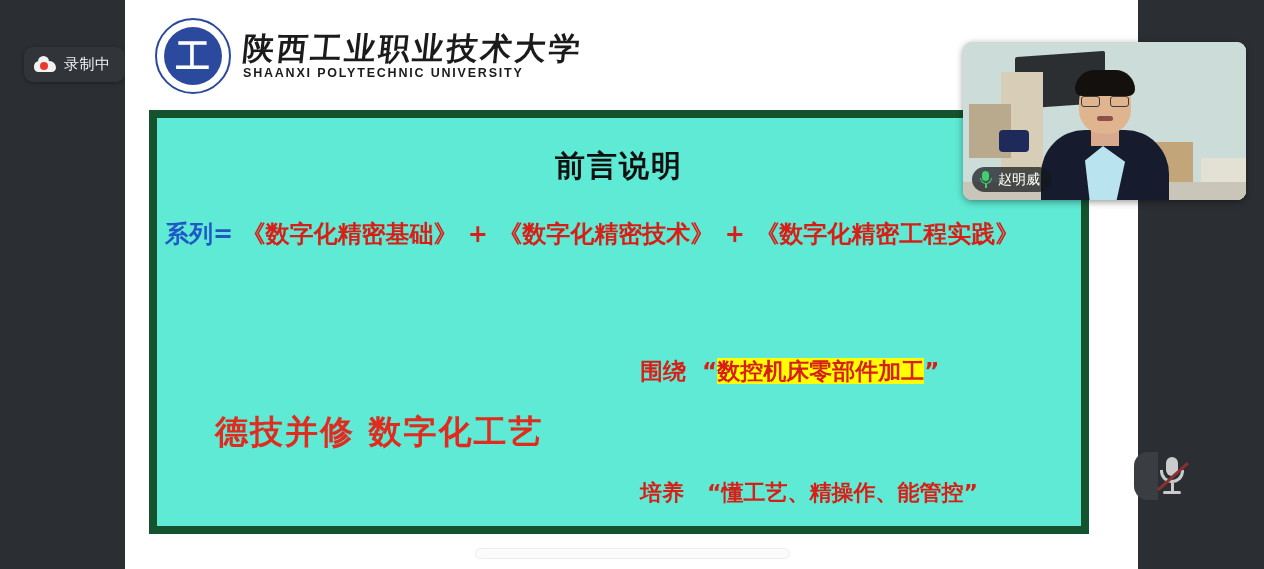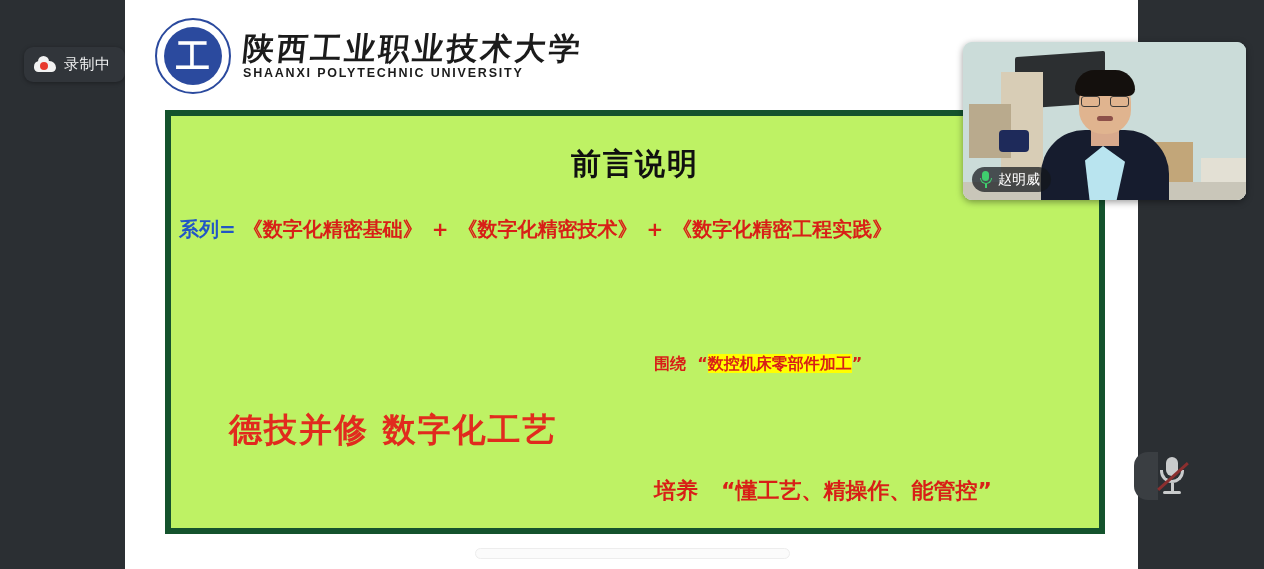--- a/index.html
+++ b/index.html
@@ -79,47 +79,47 @@
     font-family: "DejaVu Serif", serif; letter-spacing: 3px;
     transform: skewX(-6deg); line-height: 1.05;
   }
   .wm-en {
     font-size: 12.5px; font-weight: bold; color: #1b1b1b;
     letter-spacing: 1.8px;
   }
 
   
   .red-box {
-    position: absolute; left: 40px; top: 110px; width: 940px; height: 424px;
-    border: 6px solid #14532d; background: #bef264;
+    position: absolute; left: 24px; top: 110px; width: 940px; height: 424px;
+    border: 8px solid #14532d; background: #5eead4;
   }
 
   .slide-title {
     position: absolute; left: 0; right: 0; top: 28px; text-align: center;
     font-size: 30px; font-weight: bold; color: #101010;
     font-family: "DejaVu Sans", sans-serif; letter-spacing: 2px;
   }
 
   .line-eq {
     position: absolute; left: 8px; top: 100px; white-space: nowrap;
-    font-size: 20px; font-weight: bold; font-family: "DejaVu Sans", sans-serif;
+    font-size: 24px; font-weight: bold; font-family: "DejaVu Sans", sans-serif;
   }
   .blue { color: #2156c6; }
   .red  { color: #d81f17; }
   .plus { color: #d81f17; padding: 0 2px; }
 
   .line-b {
     position: absolute; left: 45px; top: 185px; white-space: nowrap;
     font-size: 23px; font-weight: bold; font-family: "DejaVu Sans", sans-serif;
   }
   .hl { background: #ffff00; }
 
   .line-c {
     position: absolute; left: 483px; top: 238px; white-space: nowrap;
-    font-size: 16px; font-weight: bold; font-family: "DejaVu Sans", sans-serif;
+    font-size: 23px; font-weight: bold; font-family: "DejaVu Sans", sans-serif;
     color: #d81f17;
   }
   .line-d {
     position: absolute; left: 483px; top: 300px; white-space: nowrap;
     font-size: 25px; font-weight: bold; font-family: "DejaVu Sans", sans-serif;
     color: #d81f17;
   }
   .line-e {
     position: absolute; left: 483px; top: 360px; white-space: nowrap;
     font-size: 22px; font-weight: bold; font-family: "DejaVu Sans", sans-serif;

